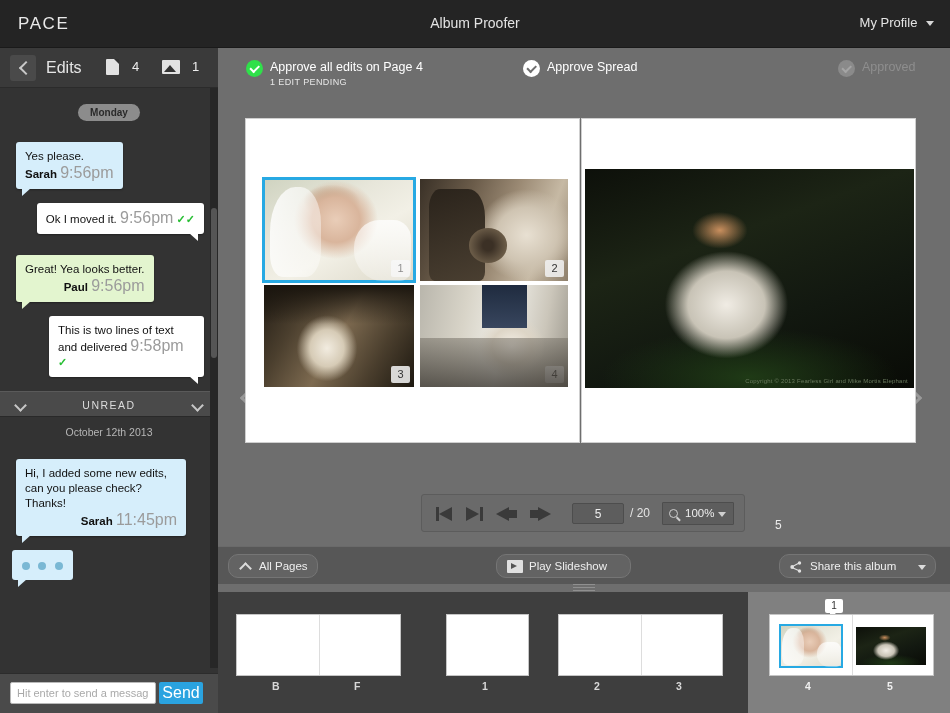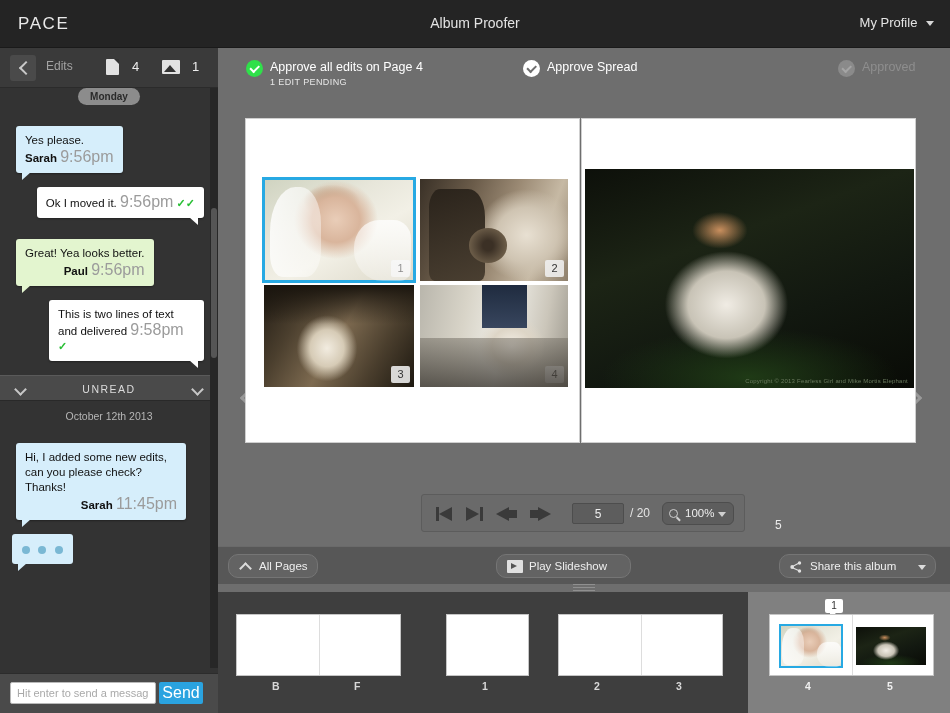--- a/index.html
+++ b/index.html
@@ -45,35 +45,35 @@
   }
   .backbtn {
     position:absolute; left:10px; top:7px; width:26px; height:26px;
     background:#4a4a4a; border-radius:3px; cursor:pointer;
   }
   .backbtn:after {
     content:""; position:absolute; left:11px; top:8px;
     width:8px;height:8px;border-left:2px solid #c9c9c9;border-bottom:2px solid #c9c9c9;
     transform:rotate(45deg);
   }
-  .edits-label { position:absolute; left:46px; top:11px; font-size:12px; color:#a3a3a3; }
+  .edits-label { position:absolute; left:46px; top:11px; font-size:16px; color:#e5e5e5; }
   .doc-icon { position:absolute; left:106px; top:11px; width:13px;height:16px;
     background:#e2e2e2; border-radius:1px; }
   .doc-icon:after{content:"";position:absolute;right:0;top:0;border-top:5px solid #333;
     border-left:5px solid transparent;}
   .edits-count { position:absolute; left:132px; top:11px; font-size:13px; color:#ededed; }
   .img-icon { position:absolute; left:162px; top:12px; width:18px;height:14px;
     background:#e2e2e2; border-radius:1px; }
   .img-icon:after{content:"";position:absolute;left:2px;bottom:2px;width:0;height:0;
     border-left:6px solid transparent;border-right:6px solid transparent;border-bottom:7px solid #333;}
   .img-count { position:absolute; left:192px; top:11px; font-size:13px; color:#ededed; }
 
   .chat { position:absolute; left:0; top:40px; width:218px; height:580px; overflow:hidden; }
   .daypill {
-    margin:0 auto 10px; width:62px; text-align:center;
+    margin:16px auto 10px; width:62px; text-align:center;
     background:#8c8c8c; color:#2a2a2a; font-size:10px; font-weight:bold;
     border-radius:9px; padding:3px 0;
   }
   .msg { position:relative; margin:0 0 14px 0; }
   .bub {
     position:relative; display:inline-block; padding:7px 9px 7px 9px;
     border-radius:3px; font-size:11.5px; line-height:15px; color:#111;
     max-width:170px; box-shadow:0 1px 2px rgba(0,0,0,.35);
   }
   .msg.left { padding-left:16px; text-align:left;margin-top:21px; }
@@ -183,21 +183,21 @@
   .pbtn { position:absolute; top:9px; width:24px; height:20px; cursor:pointer; }
   .arrowfill { position:absolute; top:3px; width:0;height:0;
     border-top:7px solid transparent;border-bottom:7px solid transparent; }
   .bar { position:absolute; top:3px; width:3px; height:14px; background:#3a3a3a; }
   .pageinput { position:absolute; left:150px; top:8px; width:52px; height:21px;
     background:#5d5d5d; border:1px solid #4d4d4d; border-radius:2px;
     text-align:center; color:#ededed; font-size:12px;
     font-family:"Liberation Sans",sans-serif; }
   .ptotal { position:absolute; left:208px; top:11px; font-size:12px; color:#e4e4e4; }
   .zoomsel { position:absolute; left:240px; top:7px; width:72px; height:23px;
-    background:#5d5d5d; border:1px solid #4d4d4d; border-radius:6px; cursor:pointer; }
+    background:#5d5d5d; border:1px solid #4d4d4d; border-radius:1px; cursor:pointer; }
   .zoomsel .mag { position:absolute; left:6px; top:6px; width:9px;height:9px;
     border:1.6px solid #cfcfcf; border-radius:50%; }
   .zoomsel .mag:after{content:"";position:absolute;right:-4px;bottom:-3px;width:5px;height:1.6px;
     background:#cfcfcf;transform:rotate(45deg);}
   .zoomsel .zt { position:absolute; left:22px; top:4px; font-size:11.5px; color:#ededed; }
   .zoomsel .cd { position:absolute; right:7px; top:9px; width:0;height:0;
     border-left:4px solid transparent;border-right:4px solid transparent;border-top:5px solid #cfcfcf; }
 
   
   .btoolbar { position:absolute; left:0; top:498px; width:732px; height:38px;

